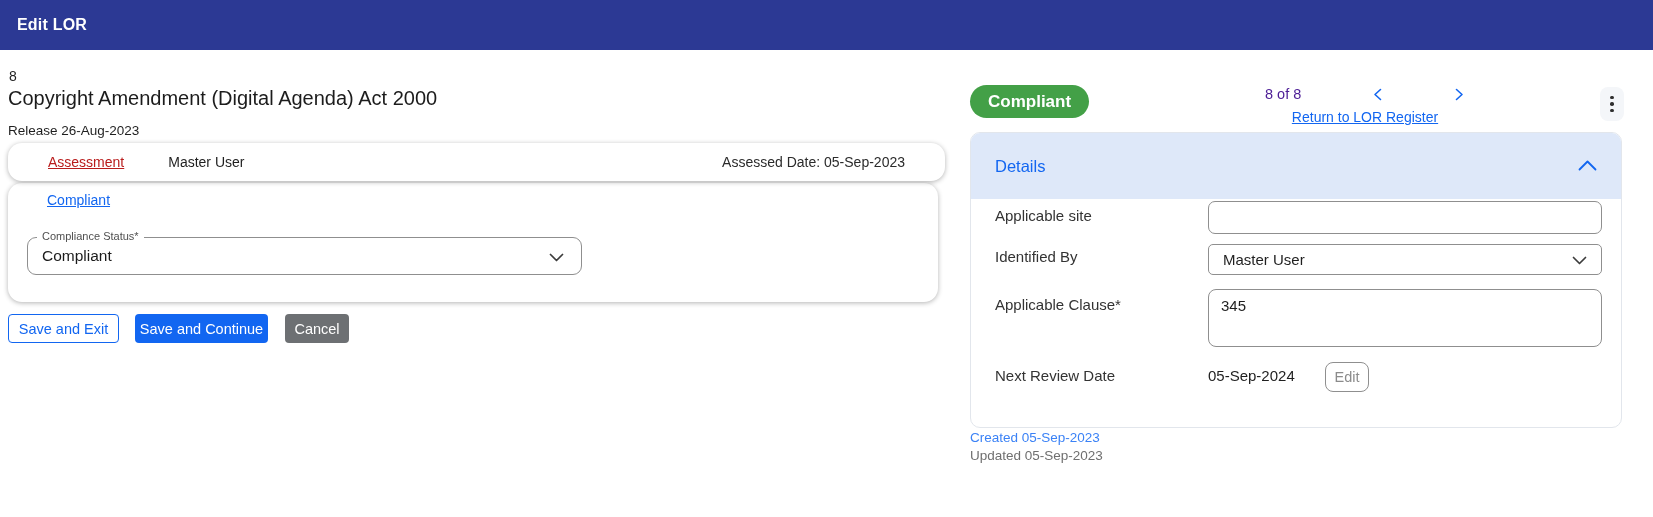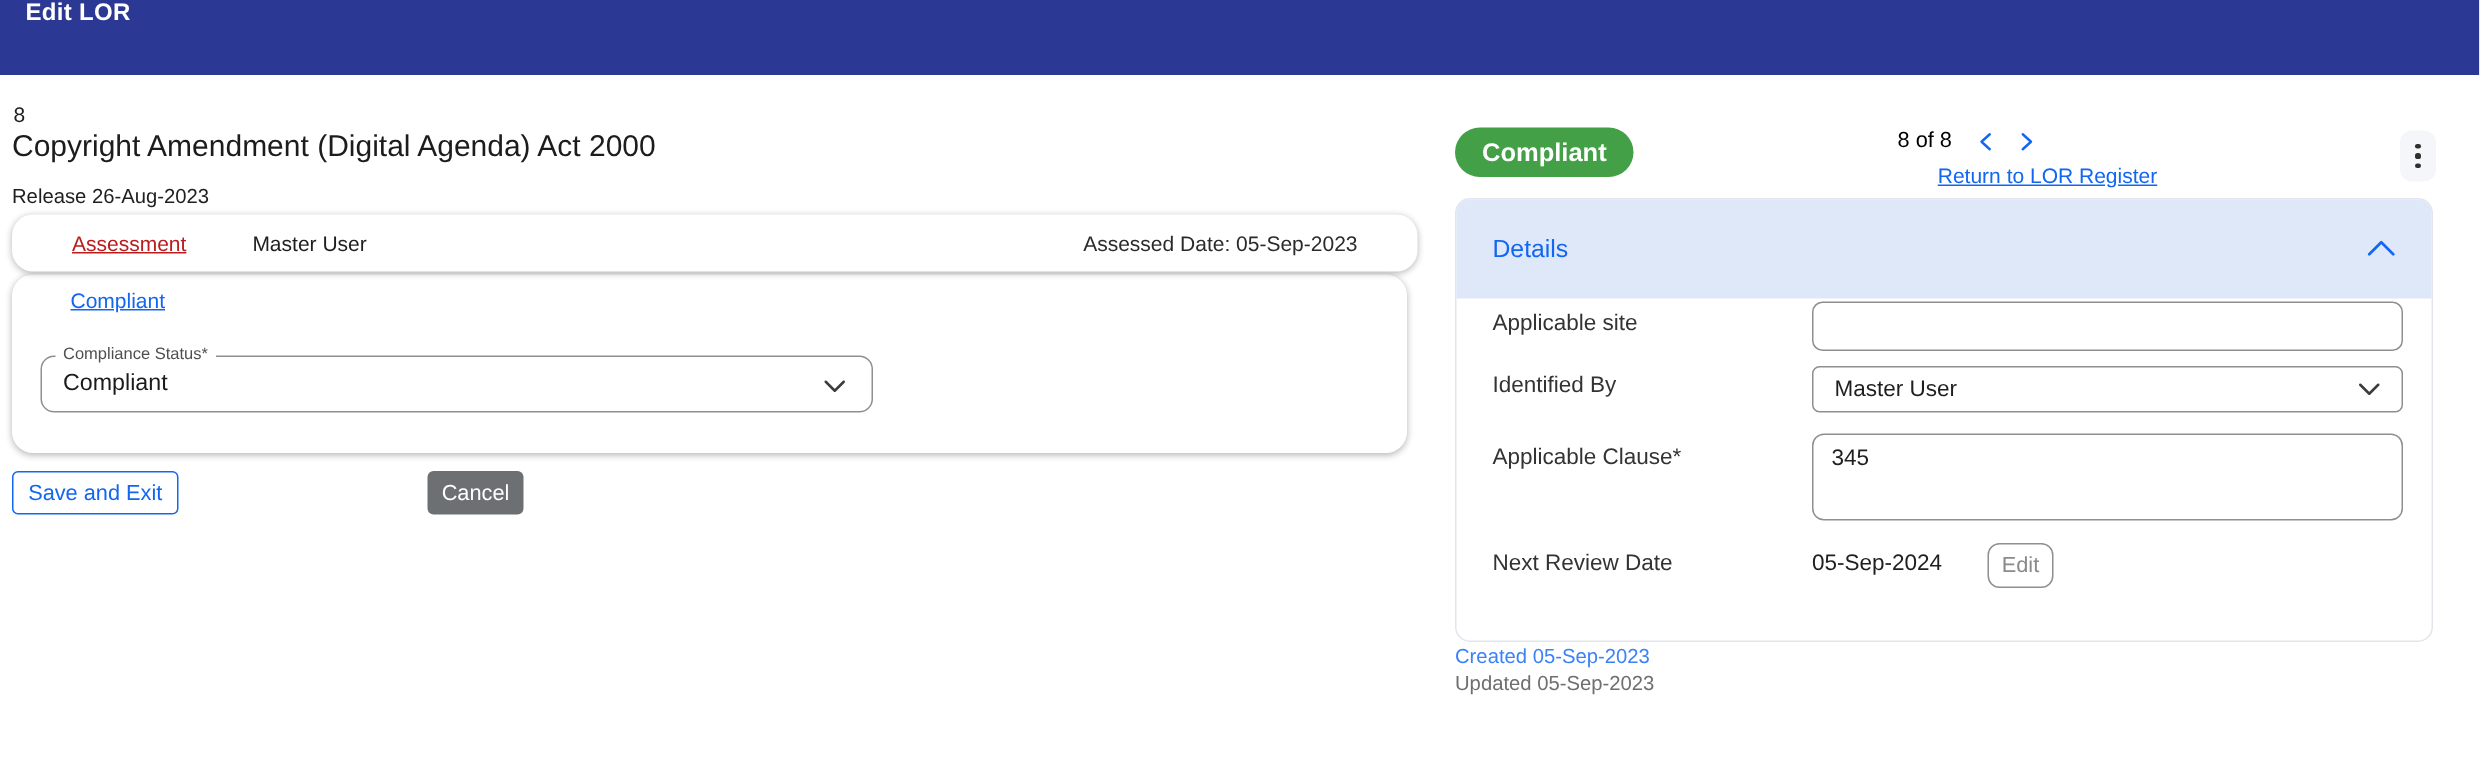--- a/index.html
+++ b/index.html
@@ -1,21 +1,21 @@
 <!DOCTYPE html>
 <html><head>
 <meta charset="utf-8">
 <style>
   * { margin:0; padding:0; box-sizing:border-box; }
   html,body { background:#ffffff; font-family:"Liberation Sans", sans-serif; }
   .stage { position:relative; width:1653px; height:517px; overflow:hidden; background:#fff; }
 
   
   .navbar { position:absolute; left:0; top:0; width:1653px; height:50px; background:#2c3994;
-            display:flex; padding-left:17px; }
+            display:flex; align-items:center; padding-left:17px; }
   .navbar-title { color:#fff; font-size:16px; font-weight:bold; letter-spacing:.2px; }
 
   
   .rec-number { position:absolute; left:9px; top:68px; font-size:14px; color:#1f1f1f; }
   .rec-title  { position:absolute; left:8px; top:87px; font-size:20px; color:#1c1c1c; }
   .rec-release{ position:absolute; left:8px; top:123px; font-size:13.5px; color:#1f1f1f; }
 
   
   .card { position:absolute; background:#fff; border-radius:14px; box-shadow:0 1px 5px rgba(0,0,0,.30); }
   .card1 { left:8px; top:143px; width:937px; height:38px; z-index:2; }
@@ -37,21 +37,21 @@
   
   .btn { position:absolute; height:29px; border-radius:4px; font-size:14.5px; font-family:inherit; cursor:pointer; }
   .btn-save-exit { left:8px; top:314px; width:111px; background:#fff; border:1px solid #1266f1; color:#1266f1; }
   .btn-save-continue { left:135px; top:314px; width:133px; background:#1266f1; border:none; color:#fff; }
   .btn-cancel { left:285px; top:314px; width:64px; background:#6d7073; border:none; color:#fff; }
 
   
   .badge { position:absolute; left:970px; top:85px; height:33px; padding:0 18px; background:#43a047;
            border-radius:17px; color:#fff; font-weight:bold; font-size:17px; display:flex; align-items:center; }
   .pager { position:absolute; left:1265px; top:86px; width:200px; display:flex; align-items:center;
-           justify-content:flex-start; gap:17px; font-size:14.5px; color:#000000; }
+           justify-content:space-between; gap:17px; font-size:14.5px; color:#4c1d95; }
   .pager .arrow { display:flex; cursor:pointer; padding:1px; }
   .return-link { position:absolute; left:1245px; top:109px; width:240px; text-align:center; font-size:14px;
                  color:#1266f1; text-decoration:underline; cursor:pointer; }
   .kebab-btn { position:absolute; left:1600px; top:87px; width:24px; height:34px; border-radius:8px;
                background:#f4f6f9; display:flex; flex-direction:column; align-items:center;
                justify-content:center; gap:3px; cursor:pointer; border:none; }
   .kebab-btn .dot { width:3.5px; height:3.5px; border-radius:50%; background:#2f2f2f; }
 
   
   .details-panel { position:absolute; left:970px; top:132px; width:652px; height:296px; border-radius:10px;
@@ -108,20 +108,21 @@
       <span class="value">Compliant</span>
       <span class="chev">
         <svg width="15" height="9" viewBox="0 0 15 9">
             <path d="M1.5 1.5l6 6 6-6" fill="none" stroke="#3c3c3c" stroke-width="1.7" stroke-linecap="round" stroke-linejoin="round"></path>
           </svg>
       </span>
     </div>
   </div>
 
   <button class="btn btn-save-exit">Save and Exit</button>
+  <button class="btn btn-save-continue">Save and Continue</button>
   <button class="btn btn-cancel">Cancel</button>
 
   <div class="badge">Compliant</div>
 
   <div class="pager">
     <span>8 of 8</span>
     <span class="arrow">
       <svg width="9" height="13" viewBox="0 0 9 13">
           <path d="M7.5 1.5L2 6.5l5.5 5" fill="none" stroke="#1266f1" stroke-width="1.6" stroke-linecap="round" stroke-linejoin="round"></path>
         </svg>

